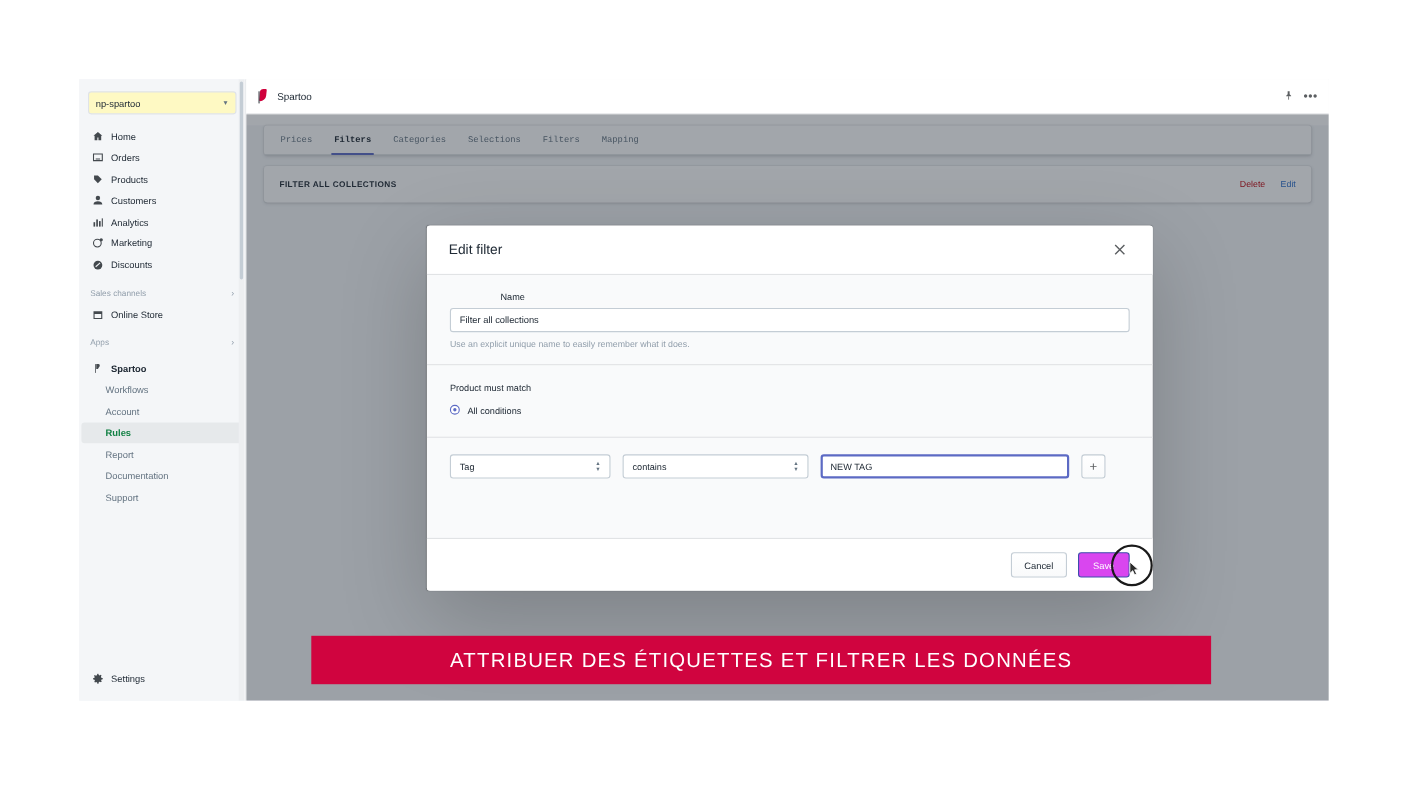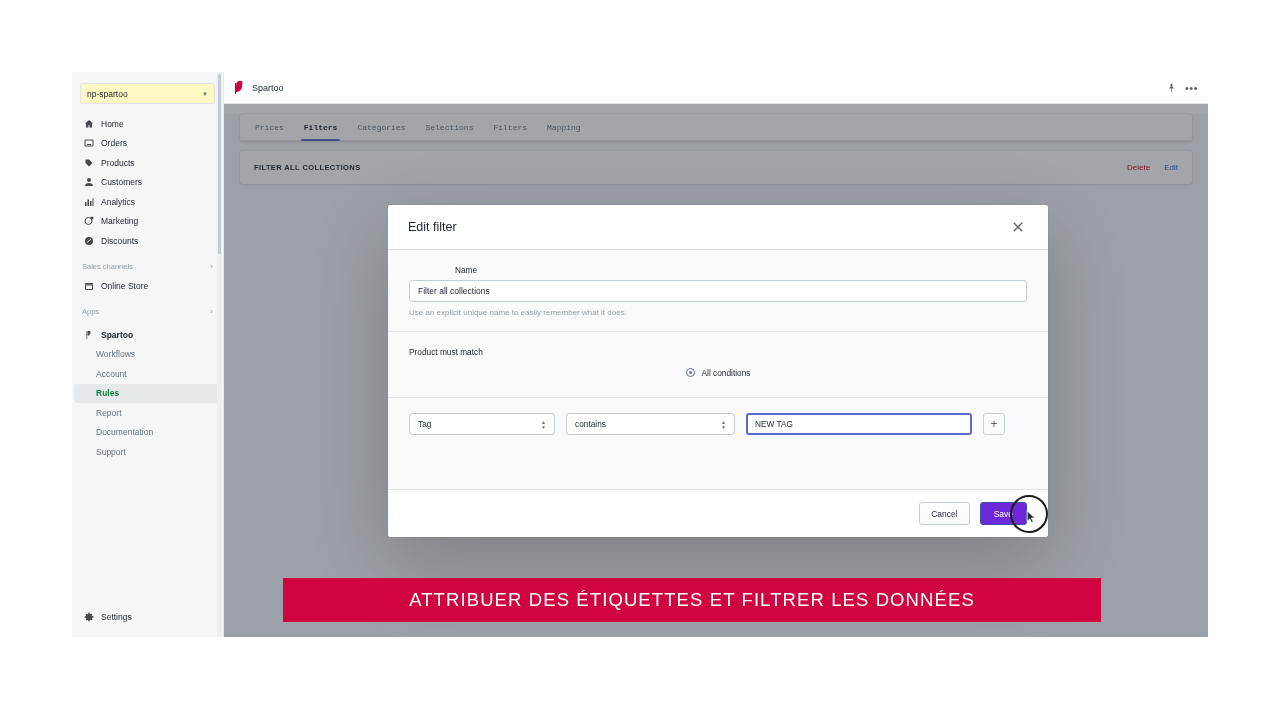--- a/index.html
+++ b/index.html
@@ -223,21 +223,21 @@
     border: 1px solid #c4cdd5; border-radius: 3px;
     font-size: 8.5px; color: #212b36;
     padding: 0 8px;
     display: flex; align-items: center;
   }
   .help-text { font-size: 8px; color: #919eab; margin-top: 6px; }
 
   .choice-title { font-size: 8.3px; color: #212b36; margin-bottom: 7px; }
   .choice {
     display: flex; align-items: center;
-    height: 17px; margin-bottom: 2px; justify-content: center;
+    height: 17px; margin-bottom: 2px;
   }
   .radio {
     width: 9px; height: 9px; border-radius: 50%;
     border: 1px solid #c4cdd5; background: #fff;
     margin-right: 7px; flex: 0 0 9px;
     position: relative;
   }
   .radio.checked { border-color: #5c6ac4; }
   .radio.checked::after {
     content: ""; position: absolute; left: 2px; top: 2px;
@@ -292,21 +292,21 @@
     height: 23px; padding: 0 11px;
     display: inline-flex; align-items: center;
     font-size: 8.5px; color: #212b36;
     background: linear-gradient(180deg,#fff,#f9fafb);
     border: 1px solid #c4cdd5; border-radius: 3px;
   }
   .btn-save {
     height: 23px; padding: 0 13px;
     display: inline-flex; align-items: center;
     font-size: 8.5px; color: #ffffff;
-    background: #6d28d9;
+    background: #d946ef;
     border: 1px solid #3d4eac; border-radius: 3px;
   }
 
   
   #click-ring {
     position: absolute;
     left: 1010px; top: 495px;
     width: 38px; height: 38px;
     border: 2px solid #1a1a1a;
     border-radius: 50%;

